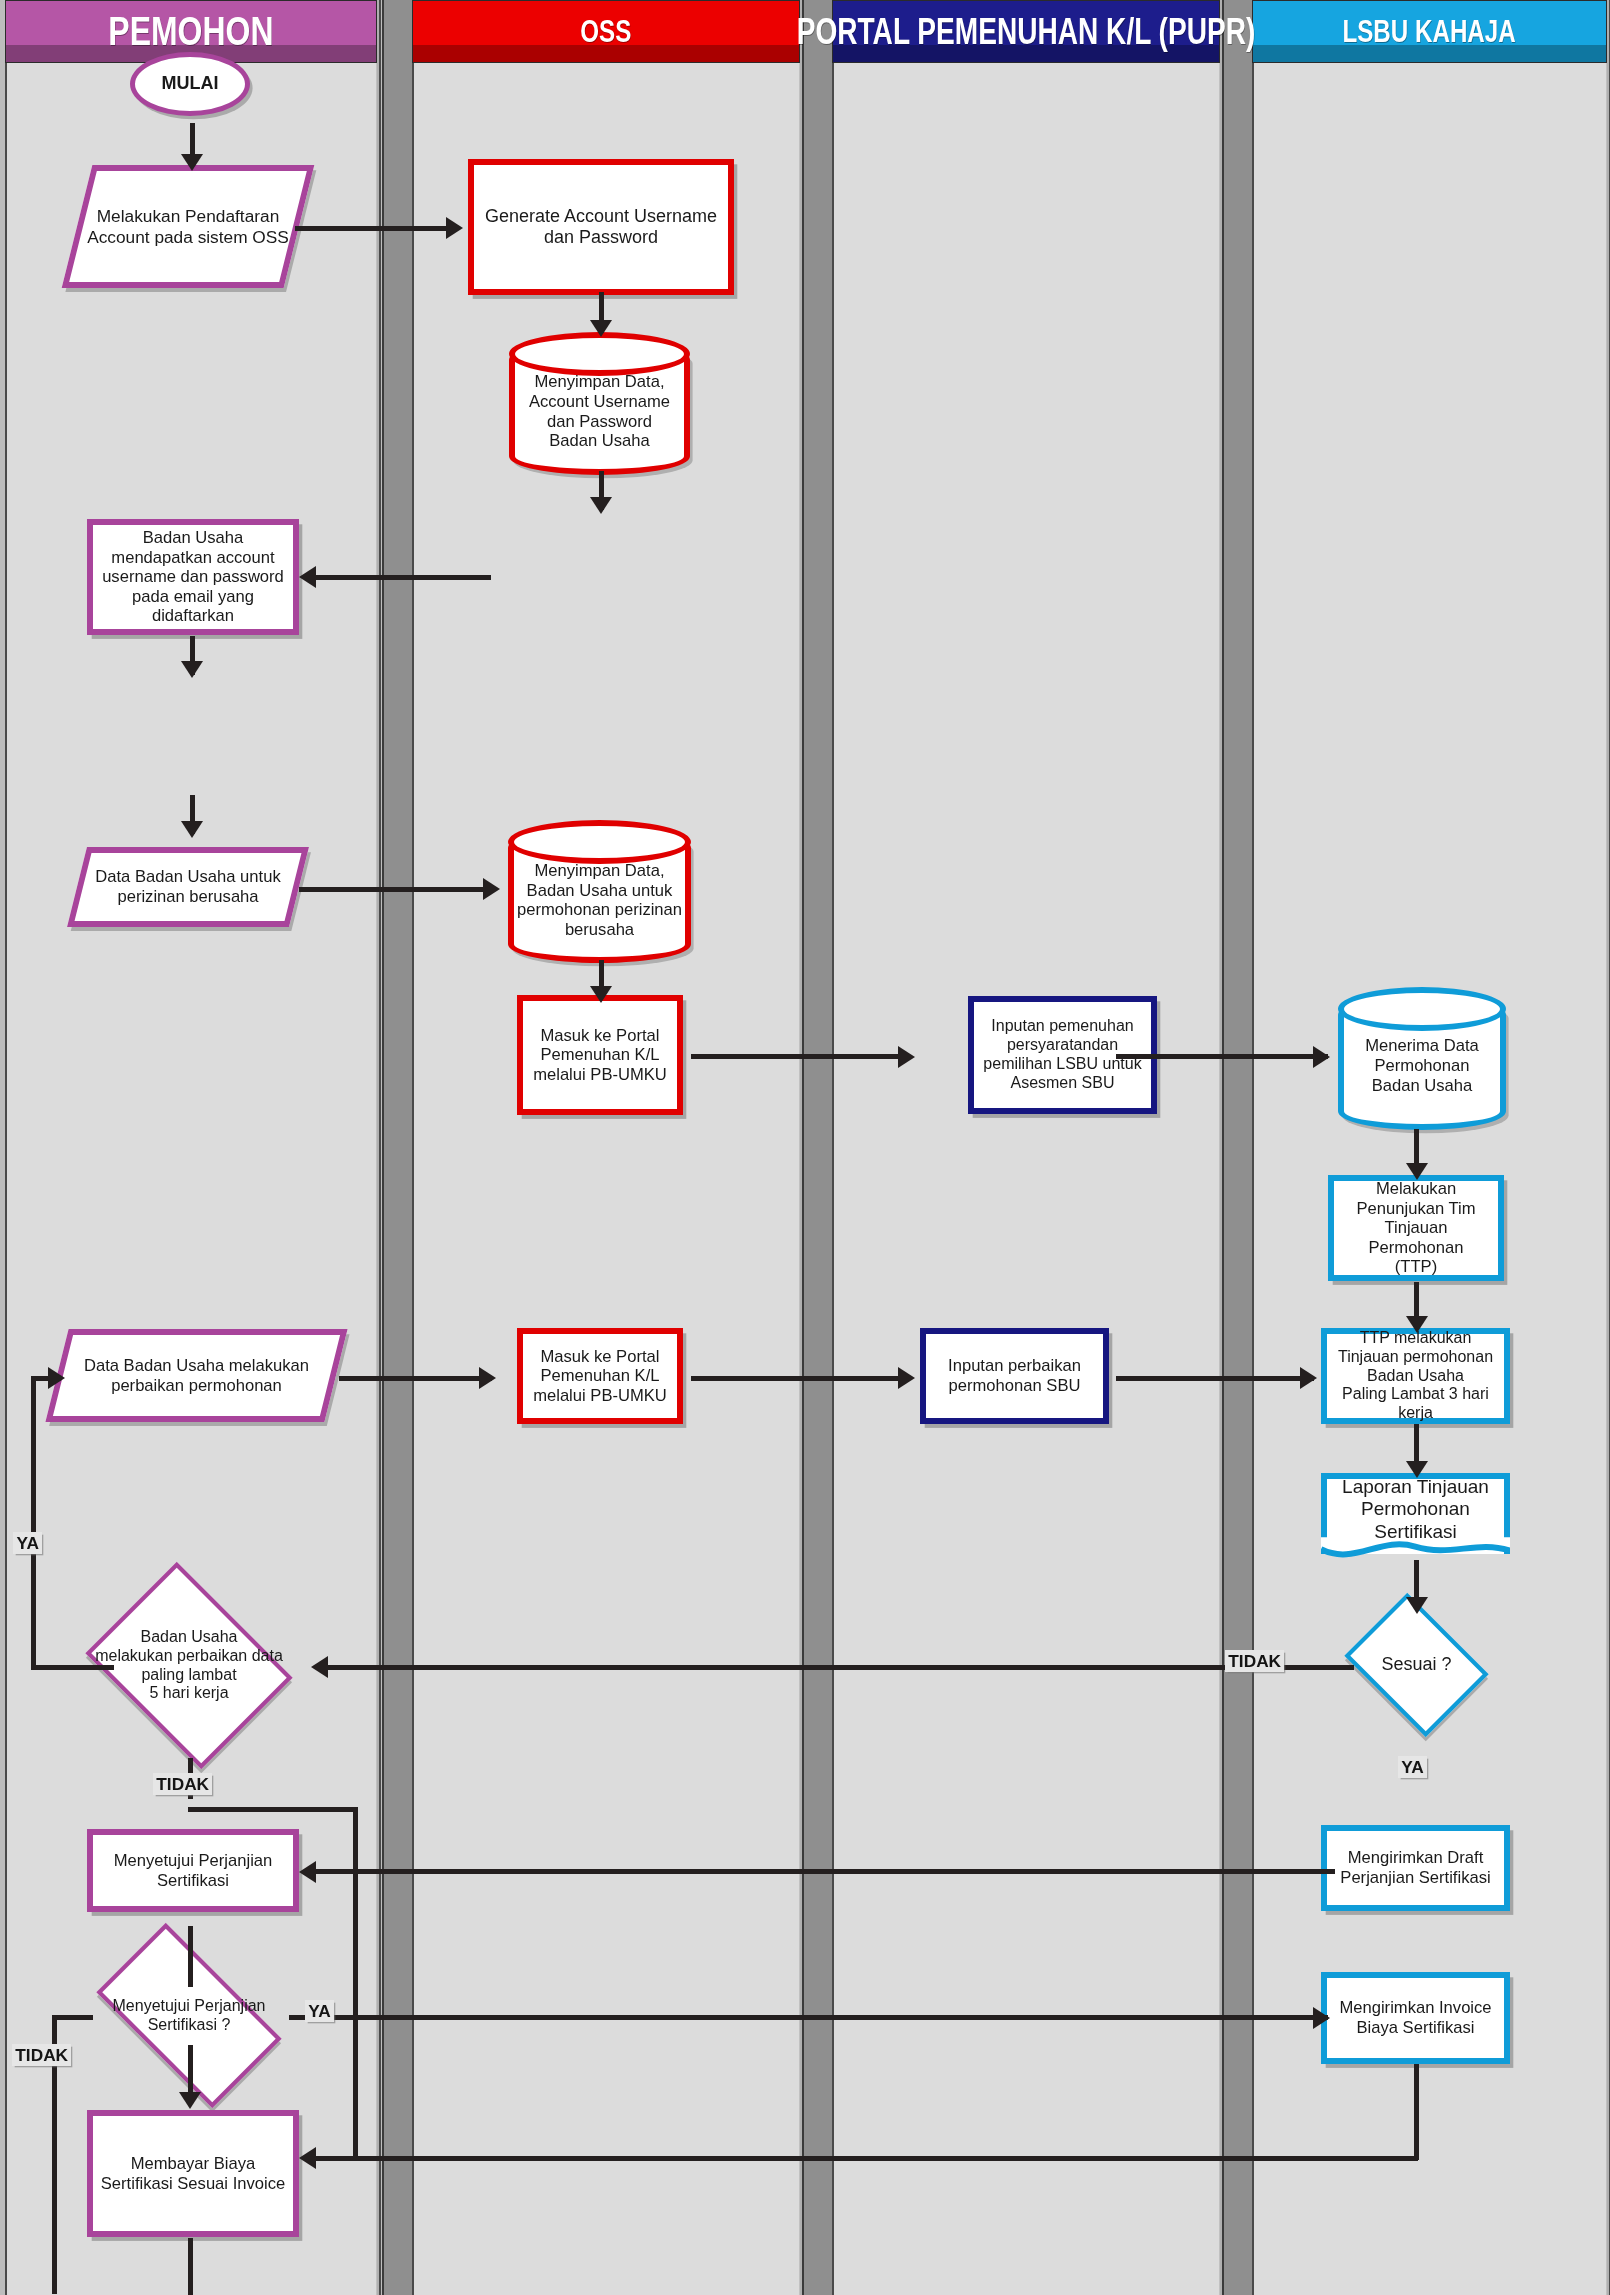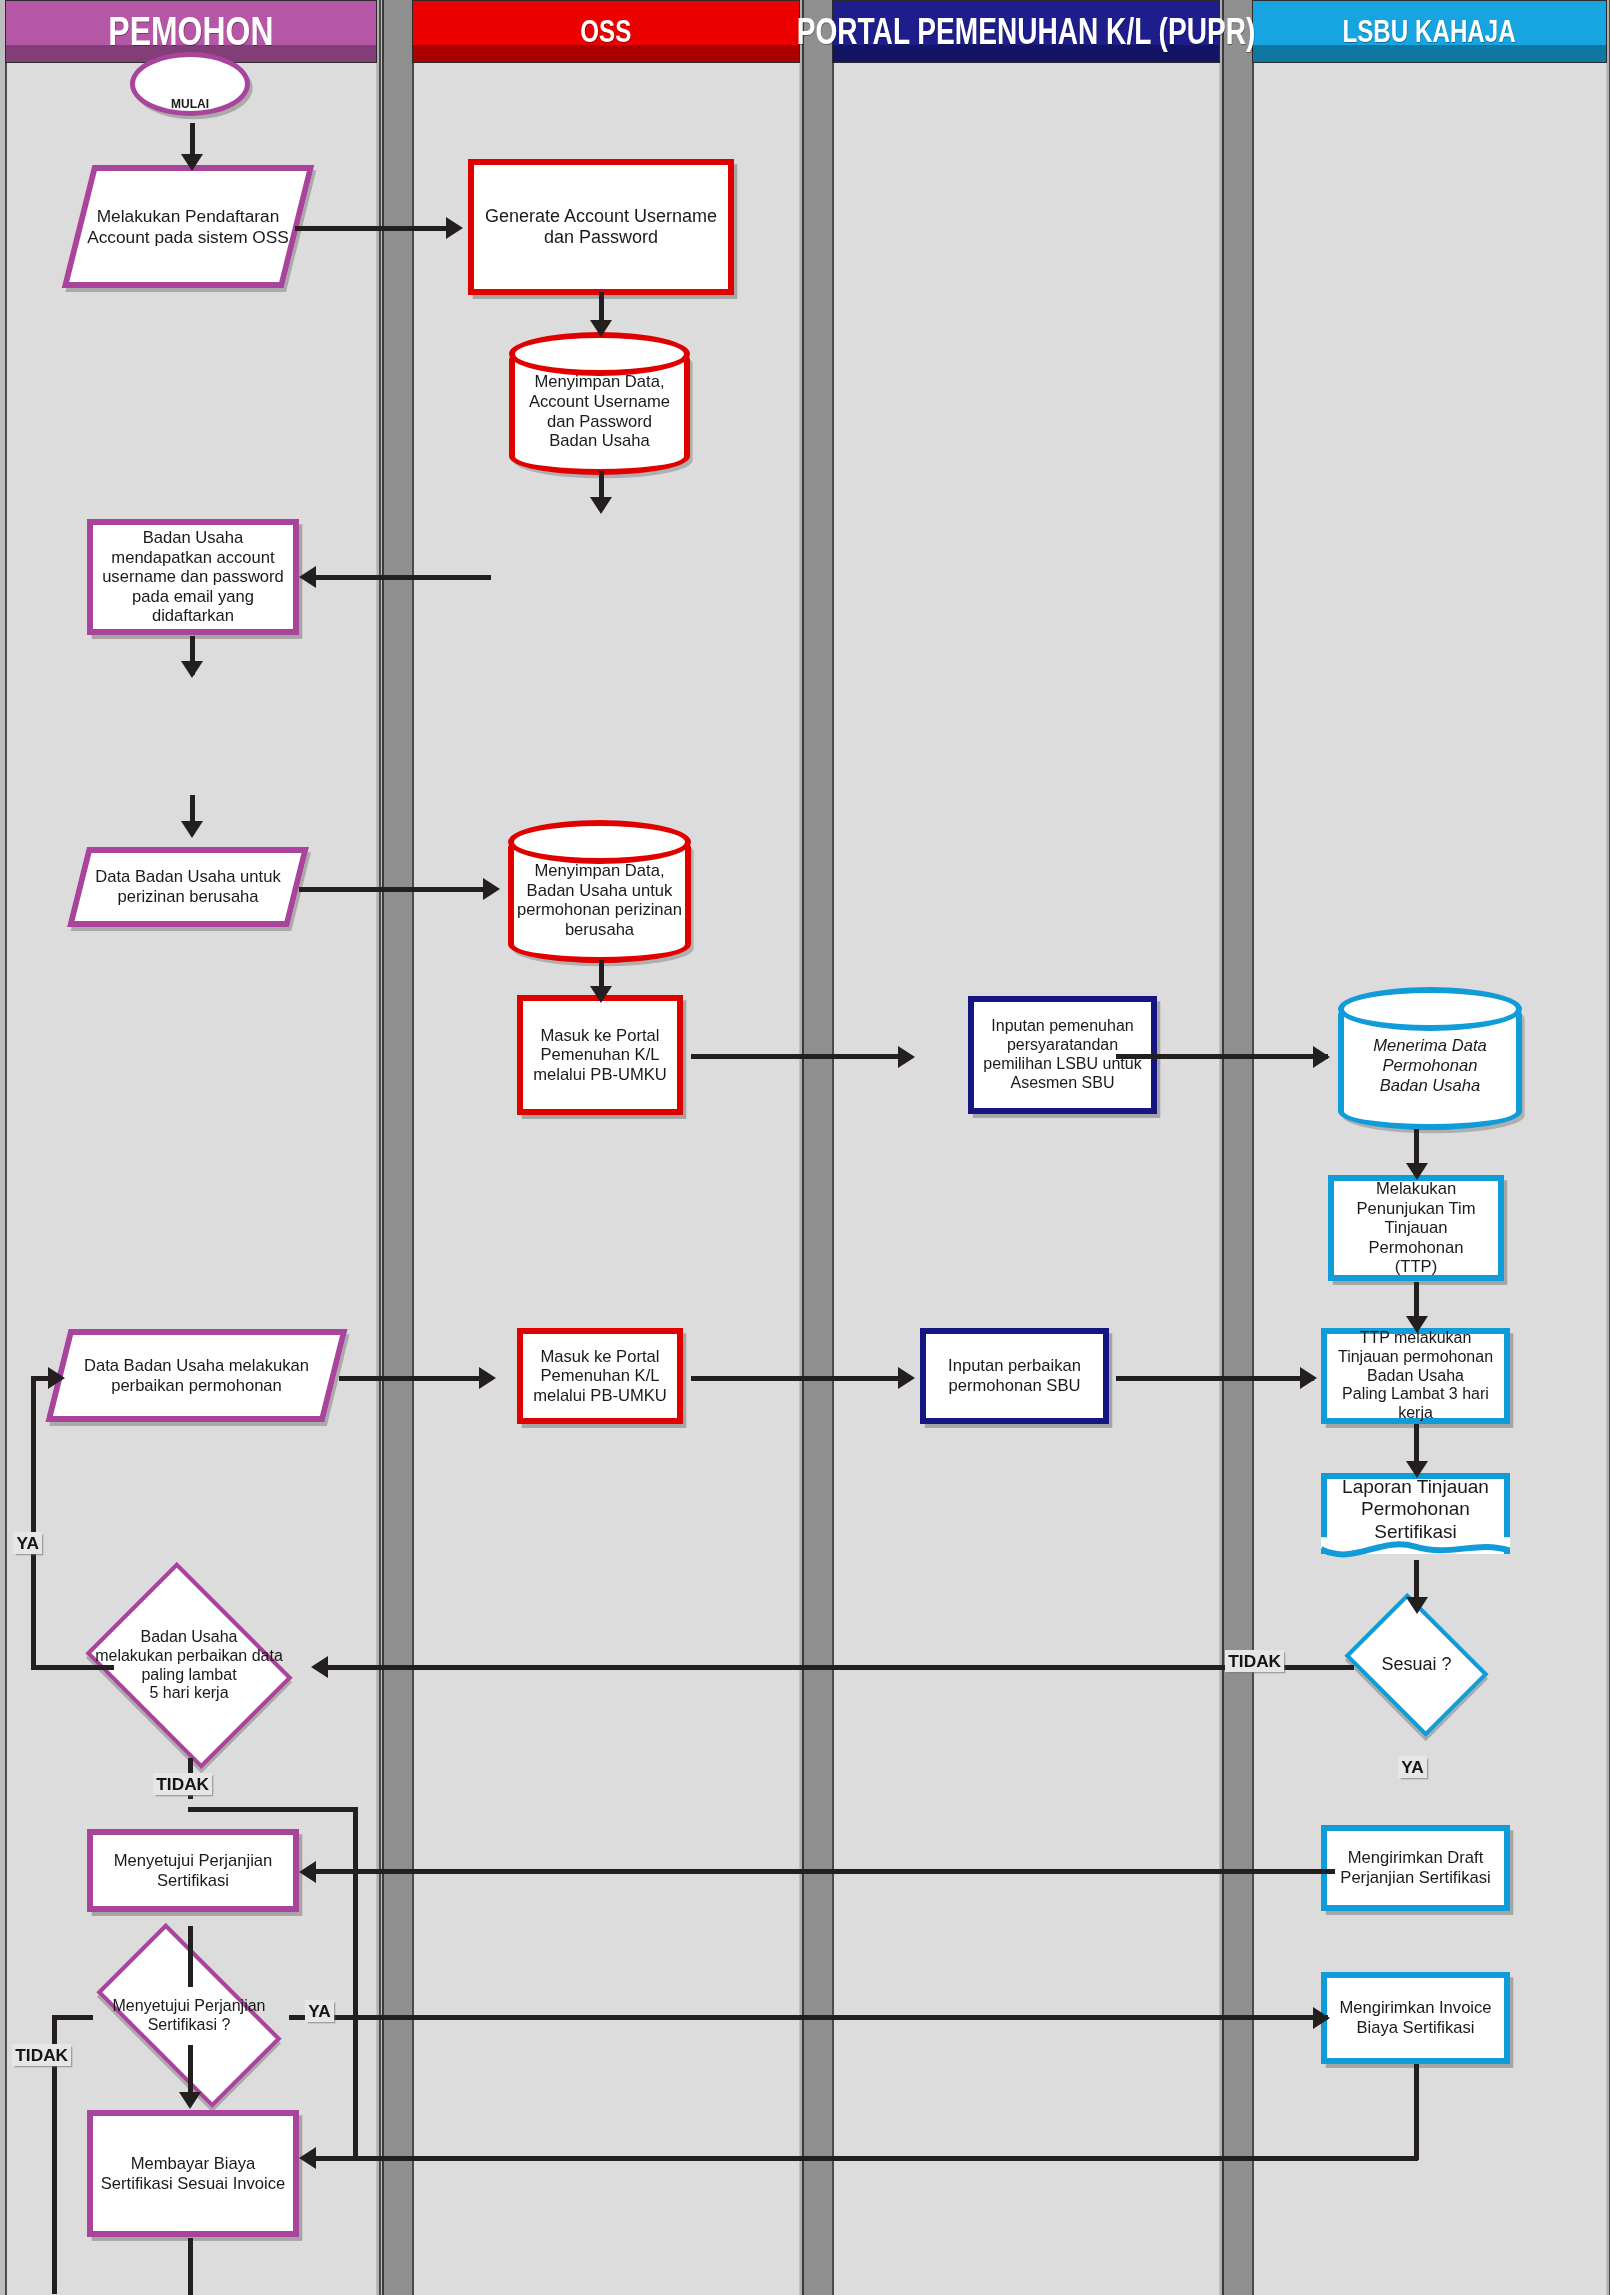--- a/index.html
+++ b/index.html
@@ -182,21 +182,21 @@
 
   <div class="ln v" style="left:188px;top:2045px;height:58px;"></div>
   <div class="arw d" style="left:179px;top:2092px;"></div>
 
   <div class="ln v" style="left:1414px;top:2064px;height:96px;"></div>
   <div class="ln h" style="left:312px;top:2156px;width:1106px;"></div>
   <div class="arw l" style="left:299px;top:2147px;"></div>
 
   <div class="ln v" style="left:188px;top:2238px;height:58px;"></div>
 
-  <div class="node term" style="left:130px;top:52px;width:120px;height:64px;border-width:5.3px;border-color:#a8449b;font-size:12px;align-items:flex-end;">
+  <div class="node term" style="left:130px;top:52px;width:120px;height:64px;border-width:5.3px;border-color:#a8449b;font-size:18px;">
     <span class="lbl">MULAI</span>
   </div>
 
   <div class="node data-shape" style="left:77px;top:165px;width:222px;height:123px;font-size:17.3px;">
     <span class="inner" style="border-width:6px;border-color:#a8449b;"></span>
     <span class="lbl">Melakukan Pendaftaran
 Account pada sistem OSS</span>
   </div>
 
   <div class="node proc" style="left:468px;top:159px;width:266px;height:136px;border-width:6px;border-color:#e00000;font-size:18px;">
@@ -244,21 +244,21 @@
 melalui PB-UMKU</span>
   </div>
 
   <div class="node proc" style="left:968px;top:996px;width:189px;height:118px;border-width:6px;border-color:#161680;font-size:16px;">
     <span class="lbl">Inputan pemenuhan
 persyaratandan
 pemilihan LSBU untuk
 Asesmen SBU</span>
   </div>
 
-  <div class="node db" style="left:1338px;top:987px;width:184px;height:143px;font-size:16.6px;font-style:italic;">
+  <div class="node db" style="left:1338px;top:987px;width:168px;height:143px;font-size:16.6px;">
     <span class="body" style="border-width:6px;border-color:#0f9cd8;"></span>
     <span class="cap" style="border-width:6px;border-color:#0f9cd8;"></span>
     <span class="lbl" style="margin-top:14.6px;">Menerima Data
 Permohonan
 Badan Usaha</span>
   </div>
 
   <div class="node data-shape" style="left:57px;top:1329px;width:279px;height:93px;font-size:16.6px;">
     <span class="inner" style="border-width:6px;border-color:#a8449b;"></span>
     <span class="lbl">Data Badan Usaha melakukan

